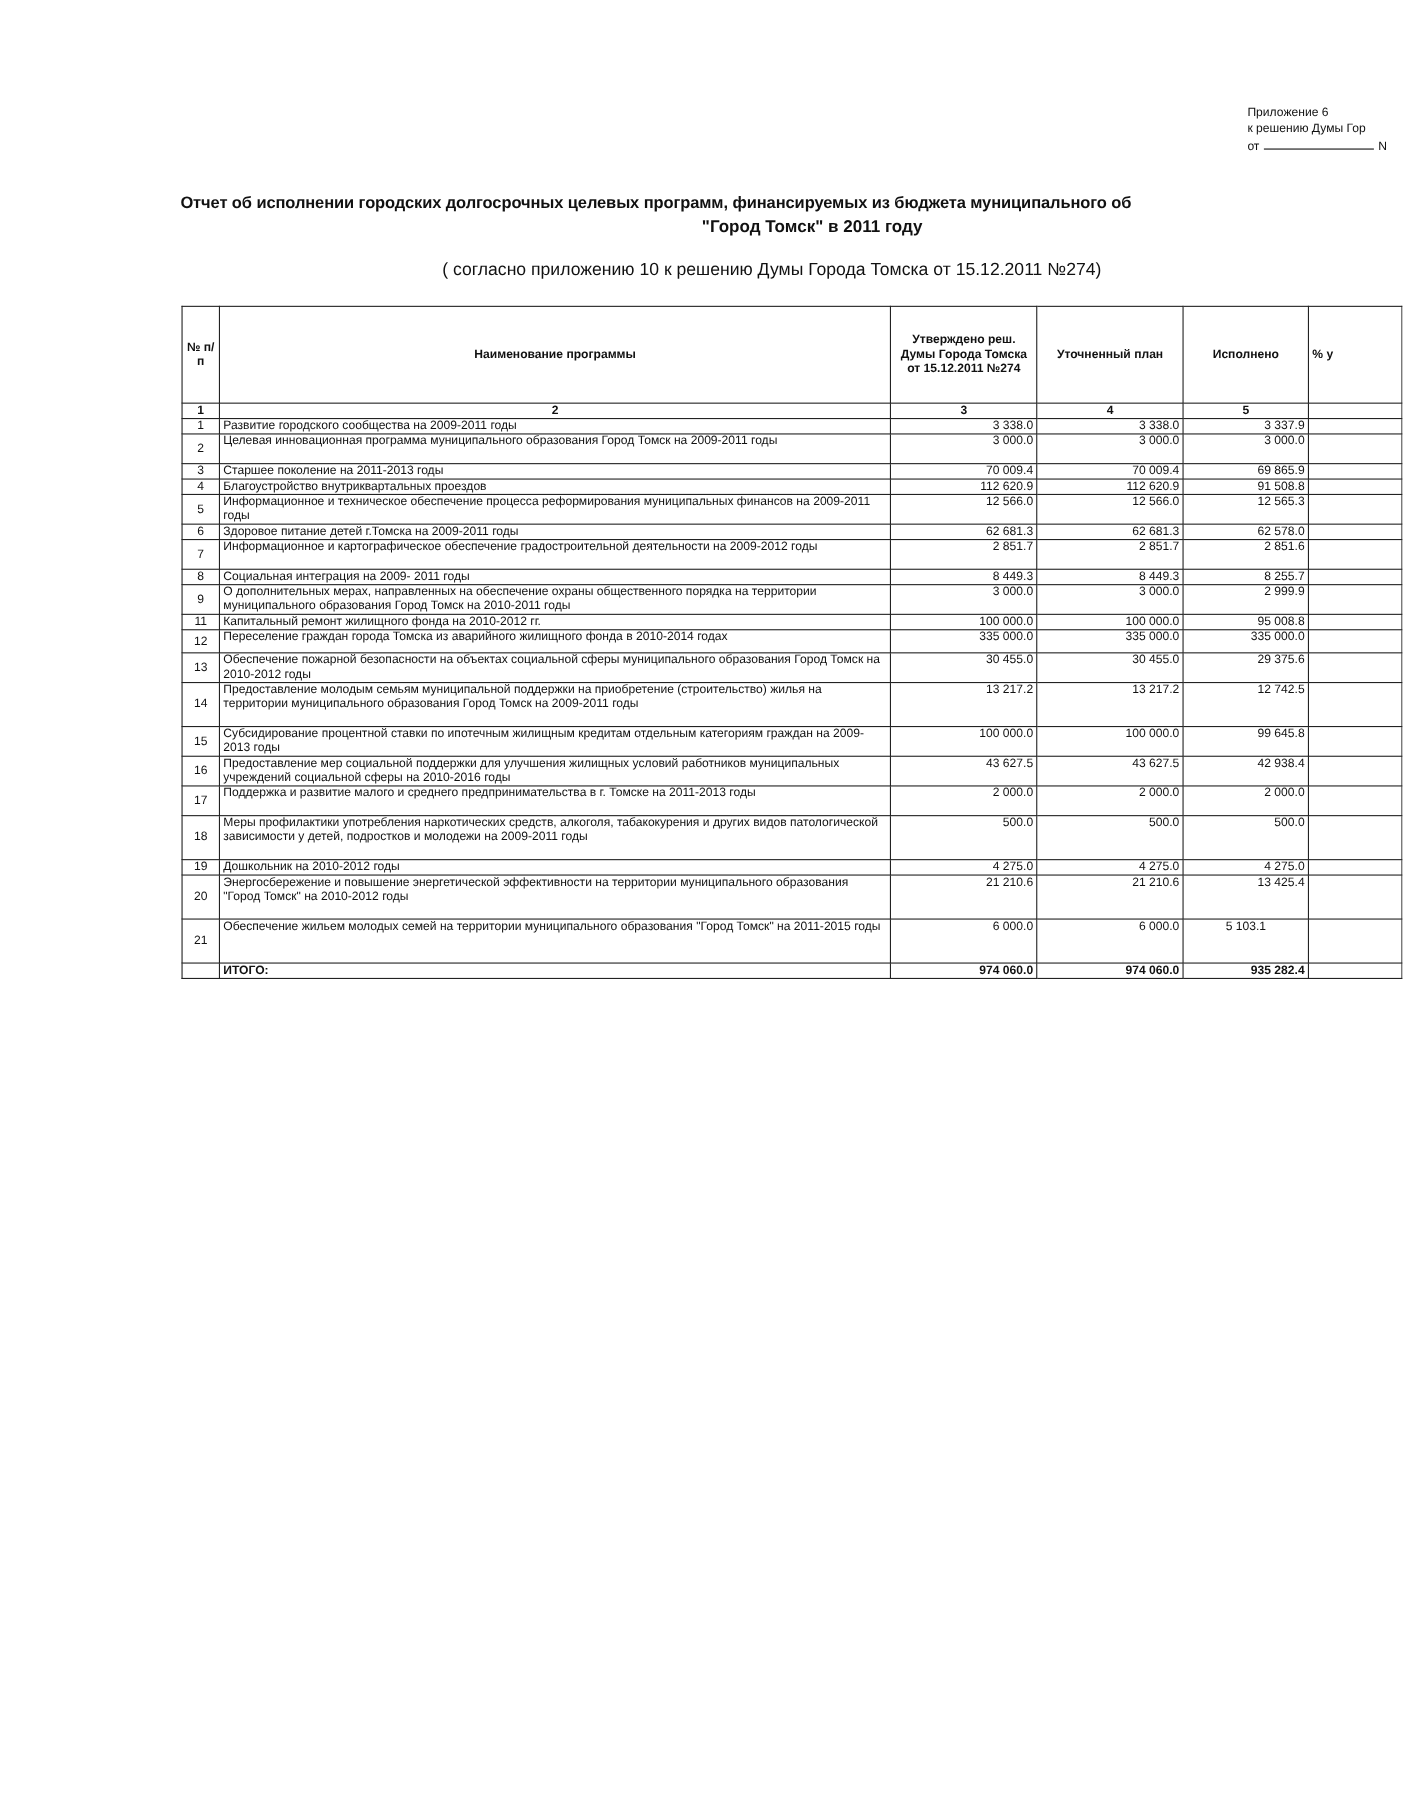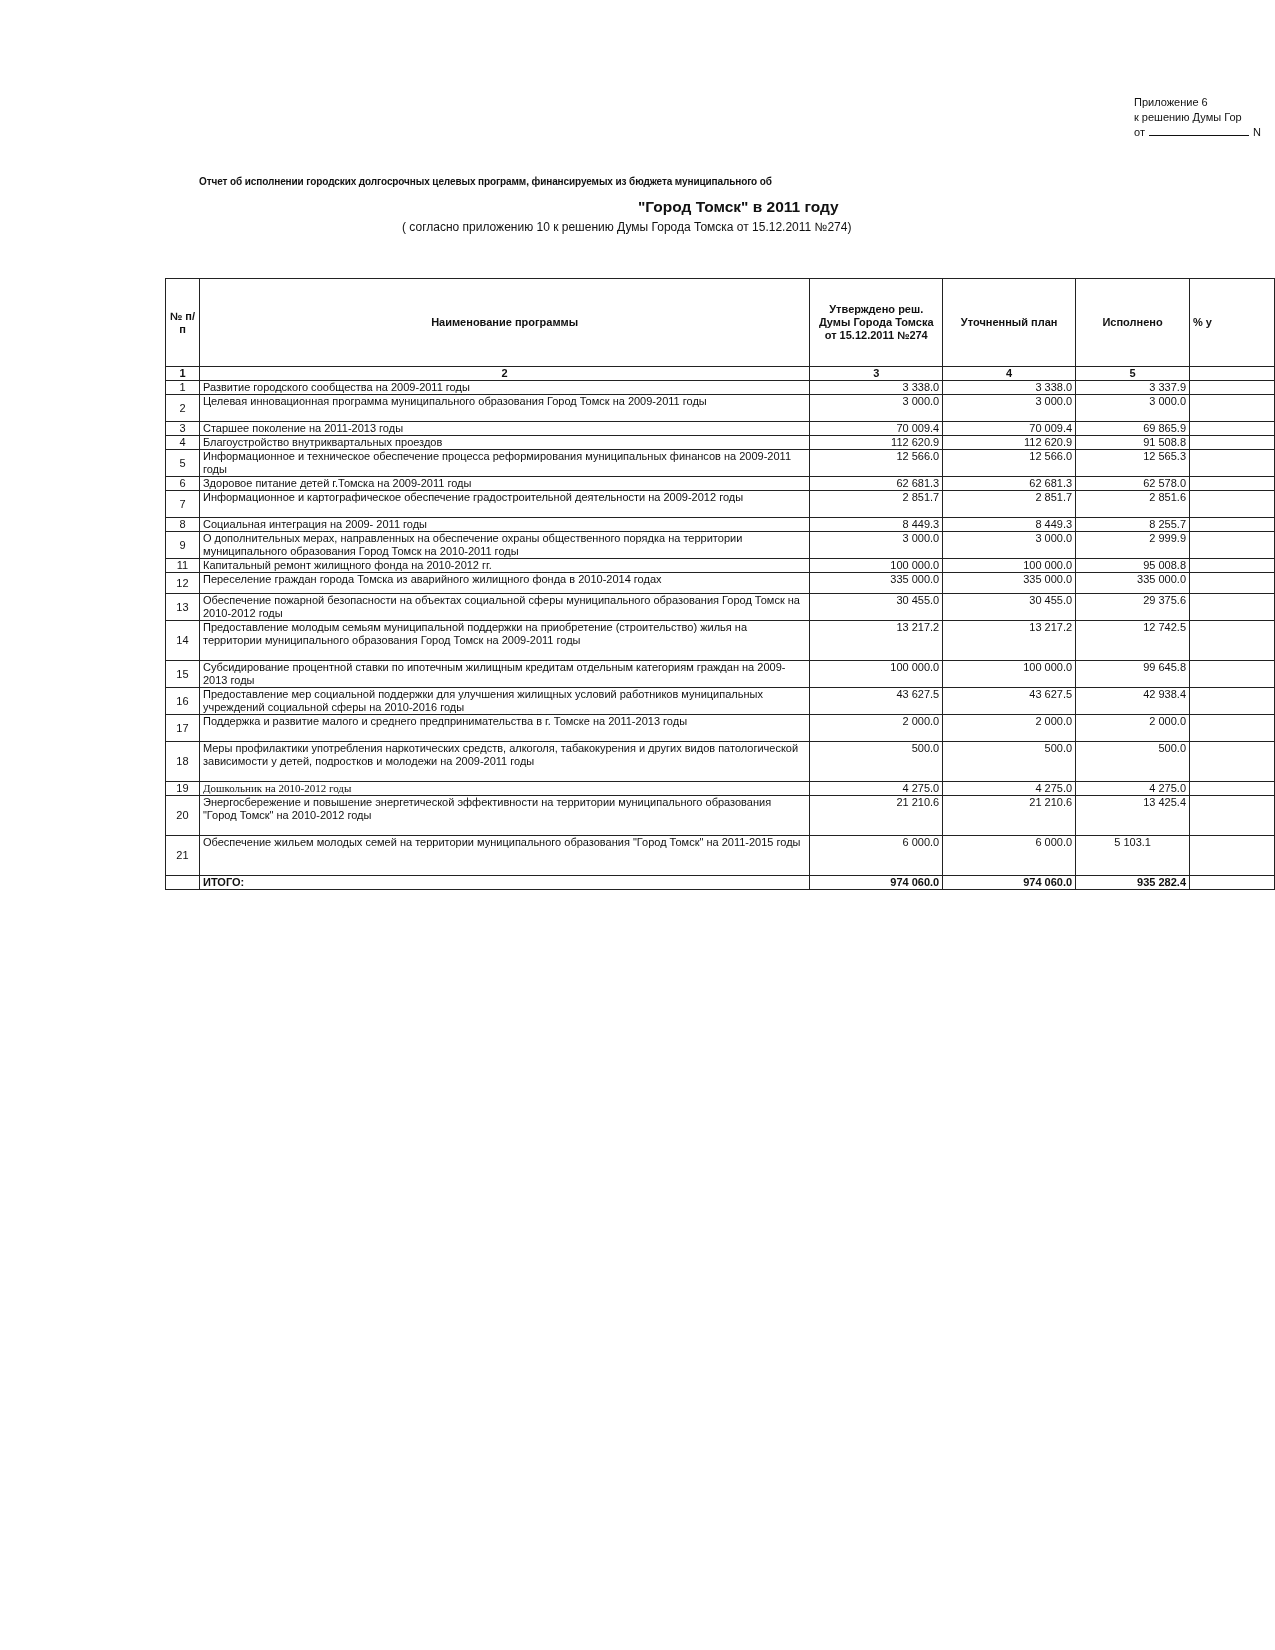--- a/index.html
+++ b/index.html
@@ -1,24 +1,24 @@
 <!DOCTYPE html>
 <html><head>
 <meta charset="utf-8">
 <style>
   html, body { margin: 0; padding: 0; background: #ffffff; }
   body { width: 1275px; height: 1650px; position: relative; overflow: hidden;
          font-family: "Liberation Sans", sans-serif; color: #111; }
   .annex { position: absolute; left: 1134px; top: 95px; font-size: 11px; line-height: 15px; white-space: nowrap; }
   .annex .ln { display: block; }
   .annex .blank { display: inline-block; width: 100px; border-bottom: 1px solid #111; height: 10px; vertical-align: baseline; margin: 0 4px; }
-  .title { position: absolute; left: 199px; top: 176px; font-size: 10px; font-weight: bold; white-space: nowrap; letter-spacing: -0.1px; }
+  .title { position: absolute; left: 164px; top: 176px; font-size: 15px; font-weight: bold; white-space: nowrap; letter-spacing: -0.1px; }
   .title2 { position: absolute; left: 0; width: 1800px; top: 198px; font-size: 15.5px; font-weight: bold; text-align: left; }
   .title2 span { position: absolute; left: 638px; white-space: nowrap; }
-  .subtitle { position: absolute; left: 402px; top: 220px; font-size: 12px; white-space: nowrap; }
+  .subtitle { position: absolute; left: 402px; top: 237px; font-size: 16px; white-space: nowrap; }
   table.rep { position: absolute; left: 165px; top: 278px; border-collapse: collapse; table-layout: fixed; font-size: 11px; }
   table.rep td, table.rep th { border: 1px solid #222; padding: 0 3px; vertical-align: top; line-height: 13px; }
   table.rep th { font-weight: bold; vertical-align: middle; text-align: center; font-size: 11px; }
   .hdr-row th { height: 87px; }
   .hdr-row { border-bottom: 1px solid #3b82f6; }
   .idx-row td { text-align: center; font-weight: bold; height: 13px; }
   .num { text-align: center !important; vertical-align: middle !important; }
   .val { text-align: right; }
   .total td { font-weight: bold; border-top: 3px solid #111; height: 13px; }
 </style>
@@ -196,21 +196,21 @@
       <tr>
         <td class="num" style="height: 39px;">18</td>
         <td style="height: 39px;"> Меры профилактики употребления наркотических средств, алкоголя, табакокурения и других видов патологической зависимости у детей, подростков и молодежи на 2009-2011 годы</td>
         <td class="val" style="height: 39px;">500.0</td>
         <td class="val" style="height: 39px;">500.0</td>
         <td class="val" style="height: 39px;">500.0</td>
         <td style="height: 39px;"></td>
       </tr>
       <tr>
         <td class="num" style="height: 13px;">19</td>
-        <td style="height: 13px; font-family: Liberation Serif, serif;">Дошкольник на 2010-2012 годы</td>
+        <td style="height: 13px;">Дошкольник на 2010-2012 годы</td>
         <td class="val" style="height: 13px;">4 275.0</td>
         <td class="val" style="height: 13px;">4 275.0</td>
         <td class="val" style="height: 13px;">4 275.0</td>
         <td style="height: 13px;"></td>
       </tr>
       <tr>
         <td class="num" style="height: 39px;">20</td>
         <td style="height: 39px;">Энергосбережение и повышение энергетической эффективности на территории муниципального образования "Город Томск" на 2010-2012 годы</td>
         <td class="val" style="height: 39px;">21 210.6</td>
         <td class="val" style="height: 39px;">21 210.6</td>

